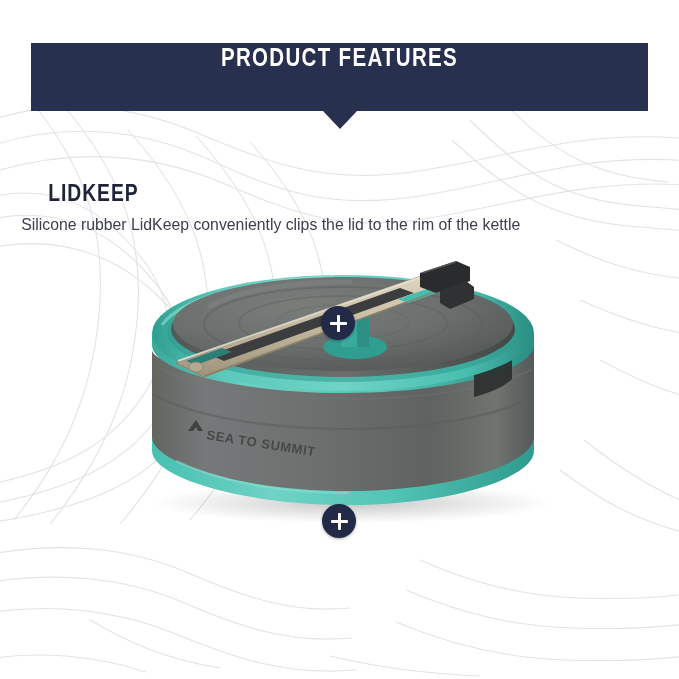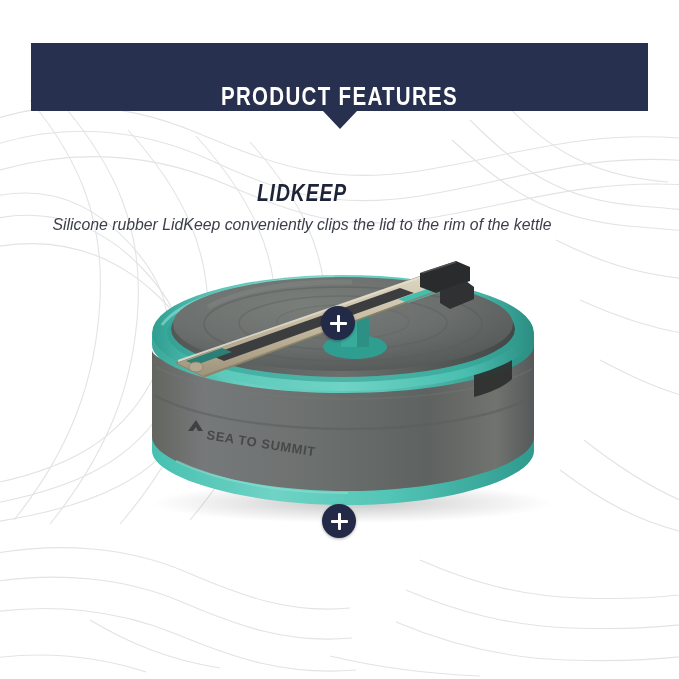--- a/index.html
+++ b/index.html
@@ -26,21 +26,21 @@
     pointer-events:none;
   }
   #topo path { fill:none; stroke:#e2e3e5; stroke-width:1.1; }
 
   
   #banner {
     position:absolute;
     left:31px; top:43px;
     width:617px; height:68px;
     background:#28304f;
-    display:flex; align-items:flex-end; justify-content:center;
+    display:flex; align-items:flex-start; justify-content:center;
   }
   #banner-title {
     color:#ffffff;
     font-size:25px;
     font-weight:bold;
     letter-spacing:1.6px;
     transform:scaleX(0.82);
     transform-origin:center;
     white-space:nowrap;
   }
@@ -51,22 +51,20 @@
     width:0; height:0;
     border-left:17px solid transparent;
     border-right:17px solid transparent;
     border-top:18px solid #28304f;
   }
 
   
   .feature-block {
     position:absolute;
     width:604px;
-    text-align:center;
-    font-style:italic;
   }
   #feature-top   { top:180px; }
   #feature-bottom{ top:548px; }
 
   .feature-heading {
     color:#1d2438;
     font-size:23px;
     font-weight:bold;
     letter-spacing:1.1px;
     transform:scaleX(0.84);

